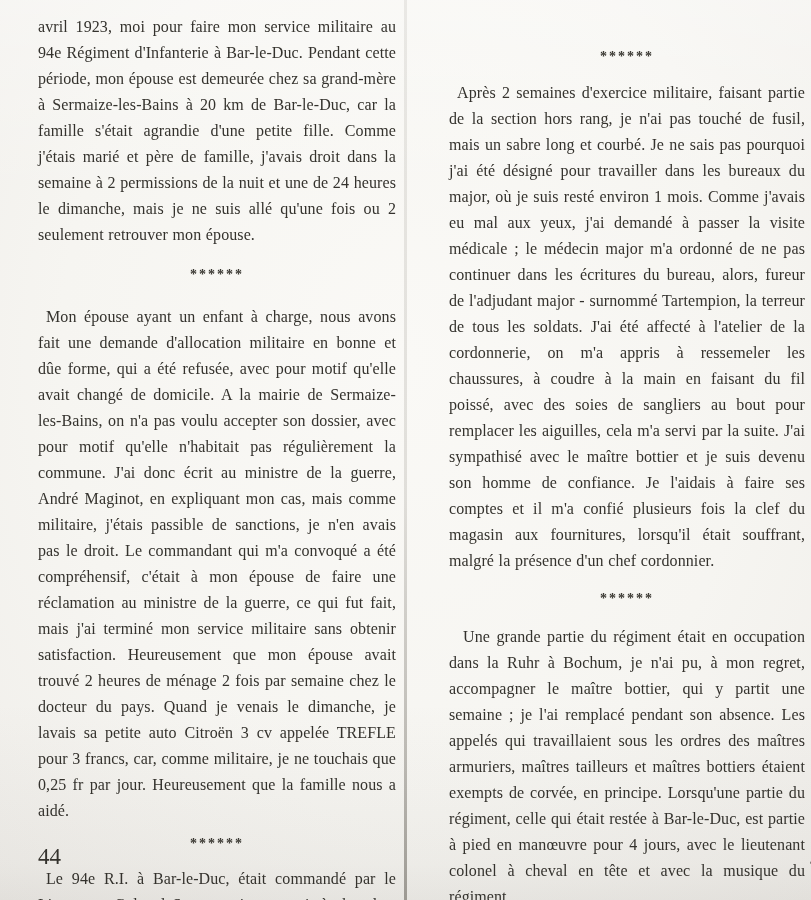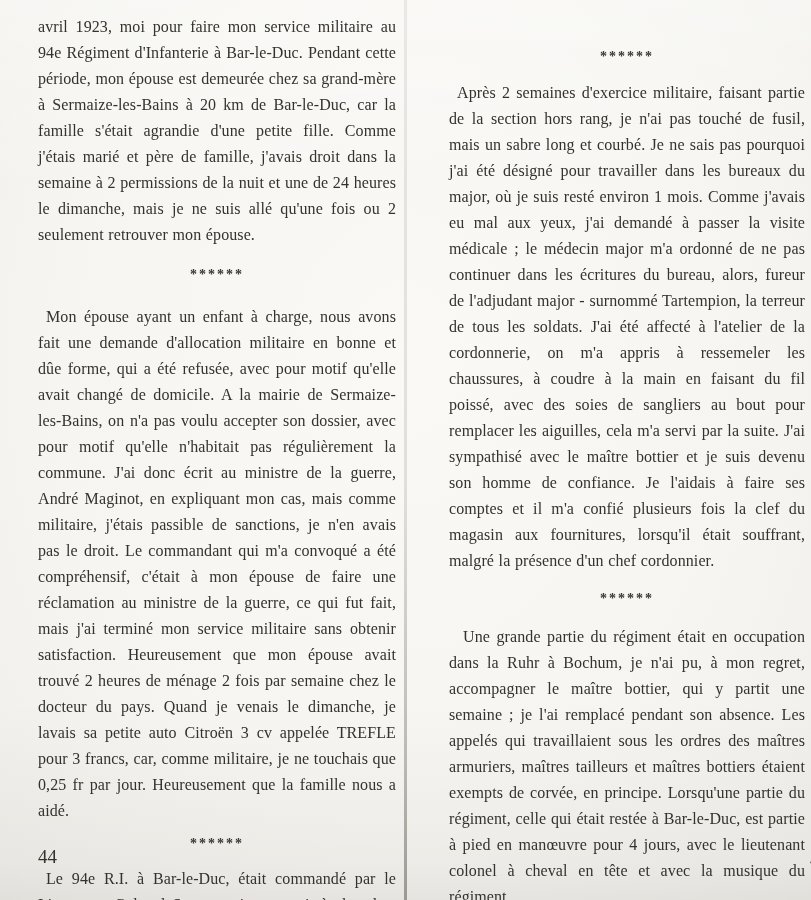--- a/index.html
+++ b/index.html
@@ -63,21 +63,21 @@
     line-height: 14px;
     color: #3a3832;
   }
   .page-left  .sep-1 { margin: 20px 0 22px 0; }
   .page-left  .sep-2 { margin: 13px 0 15px 0; }
   .page-right .sep-1 { margin: 34px 0 16px 0; }
   .page-right .sep-2 { margin: 18px 0 18px 0; }
 
   .page-number {
     position: absolute;
-    font-size: 19px;
+    font-size: 23px;
     line-height: 19px;
     color: #34322d;
   }
   .page-number-left  { left: 38px;  top: 847px; }
   .page-number-right { left: 810px; top: 850px; text-align: center; }
 </style>
 </head>
 <body>
 
 <div class="spread">

